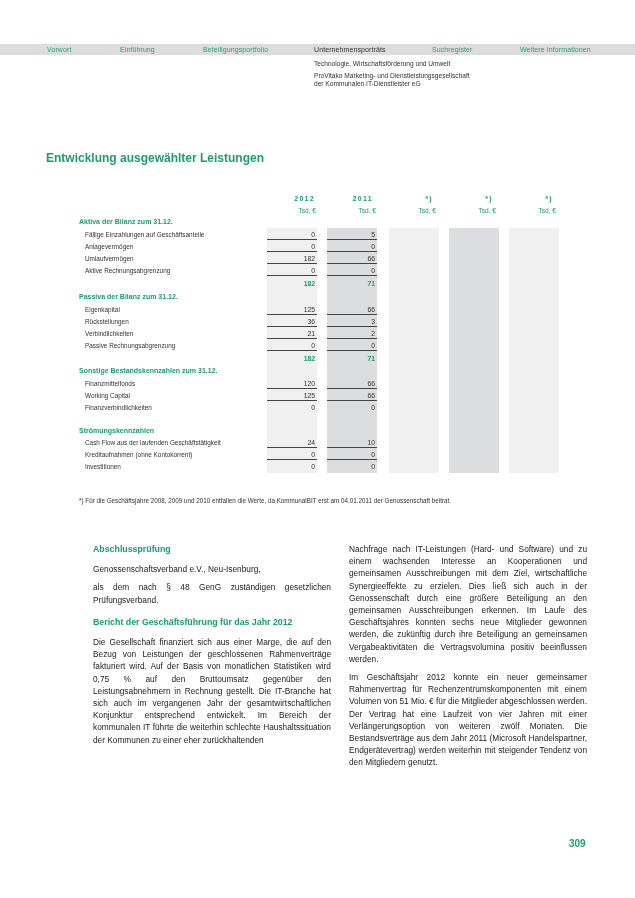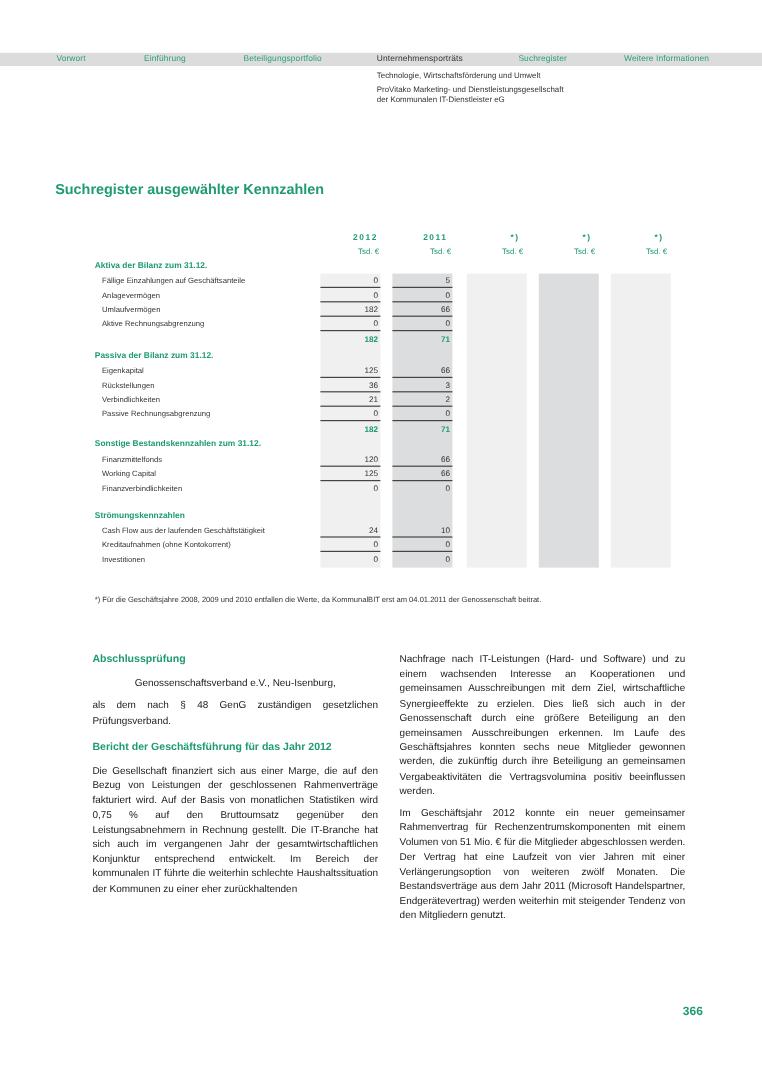--- a/index.html
+++ b/index.html
@@ -31,44 +31,44 @@
   .cell { position: absolute; width: 50px; height: 11px; line-height: 12px;
           text-align: right; font-size: 6.8px; color: #333; box-sizing: border-box;
           padding-right: 2px; }
   .cell.ul { border-bottom: 1.2px solid #444; }
   .cell.total { color: #1e9a74; font-weight: bold; }
 
   .footnote { position: absolute; left: 79px; top: 497px; font-size: 6.3px;
               color: #333; white-space: nowrap; }
 
   .text-col { position: absolute; width: 238px; font-size: 8.3px; line-height: 12.2px;
-              color: #222; text-align: justify; }
+              color: #222; text-align: justify; margin-left: 16px; }
   .text-col p { margin: 0 0 6px 0; }
   .h2 { font-size: 8.8px; font-weight: bold; color: #1e9a74; margin: 0 0 8px 0; }
-  .center-line { text-align: center; margin: 0 0 6px 0; }
+  .center-line { text-align: left; margin: 0 0 6px 0; }
   .page-number { position: absolute; left: 569px; top: 838px; font-size: 10px;
                  font-weight: bold; color: #1e9a74; }
 </style>
 </head>
 <body>
 
 <div class="navbar">
   <span class="nav-item" style="left:47px;">Vorwort</span>
   <span class="nav-item" style="left:120px;">Einführung</span>
   <span class="nav-item" style="left:203px;">Beteiligungsportfolio</span>
   <span class="nav-item active" style="left:314px;">Unternehmensporträts</span>
   <span class="nav-item" style="left:432px;">Suchregister</span>
   <span class="nav-item" style="left:520px;">Weitere Informationen</span>
 </div>
 
 <div class="subtitle" style="top:60px;">Technologie, Wirtschaftsförderung und Umwelt</div>
 <div class="subtitle" style="top:72px;">ProVitako Marketing- und Dienstleistungsgesellschaft</div>
 <div class="subtitle" style="top:80px;">der Kommunalen IT-Dienstleister eG</div>
 
-<div class="page-title">Suchregister ausgewählter Kennzahlen</div>
+<div class="page-title">Entwicklung ausgewählter Leistungen</div>
 
 <div class="col-bg col-light" style="left:267px;"></div>
 <div class="col-bg col-dark" style="left:327px;"></div>
 <div class="col-bg col-light" style="left:389px;"></div>
 <div class="col-bg col-dark" style="left:449px;"></div>
 <div class="col-bg col-light" style="left:509px;"></div>
 
 <div class="col-head year" style="left:265px;">2012</div>
 <div class="col-head year" style="left:323px;">2011</div>
 <div class="col-head year" style="left:383px;">*)</div>
@@ -142,13 +142,13 @@
   <p>als dem nach § 48 GenG zuständigen gesetzlichen Prüfungsverband.</p>
   <div class="h2" style="margin-top:10px;">Bericht der Geschäftsführung für das Jahr 2012</div>
   <p>Die Gesellschaft finanziert sich aus einer Marge, die auf den Bezug von Leistungen der geschlossenen Rahmenverträge fakturiert wird. Auf der Basis von monatlichen Statistiken wird 0,75 % auf den Bruttoumsatz gegenüber den Leistungsabnehmern in Rechnung gestellt. Die IT-Branche hat sich auch im vergangenen Jahr der gesamtwirtschaftlichen Konjunktur entsprechend entwickelt. Im Bereich der kommunalen IT führte die weiterhin schlechte Haushaltssituation der Kommunen zu einer eher zurückhaltenden</p>
 </div>
 
 <div class="text-col" style="left:333px;top:543px;">
   <p>Nachfrage nach IT-Leistungen (Hard- und Software) und zu einem wachsenden Interesse an Kooperationen und gemeinsamen Ausschreibungen mit dem Ziel, wirtschaftliche Synergieeffekte zu erzielen. Dies ließ sich auch in der Genossenschaft durch eine größere Beteiligung an den gemeinsamen Ausschreibungen erkennen. Im Laufe des Geschäftsjahres konnten sechs neue Mitglieder gewonnen werden, die zukünftig durch ihre Beteiligung an gemeinsamen Vergabeaktivitäten die Vertragsvolumina positiv beeinflussen werden.</p>
   <p>Im Geschäftsjahr 2012 konnte ein neuer gemeinsamer Rahmenvertrag für Rechenzentrumskomponenten mit einem Volumen von 51 Mio. € für die Mitglieder abgeschlossen werden. Der Vertrag hat eine Laufzeit von vier Jahren mit einer Verlängerungsoption von weiteren zwölf Monaten. Die Bestandsverträge aus dem Jahr 2011 (Microsoft Handelspartner, Endgerätevertrag) werden weiterhin mit steigender Tendenz von den Mitgliedern genutzt.</p>
 </div>
 
-<div class="page-number">366</div>
+<div class="page-number">309</div>
 
 </body></html>

